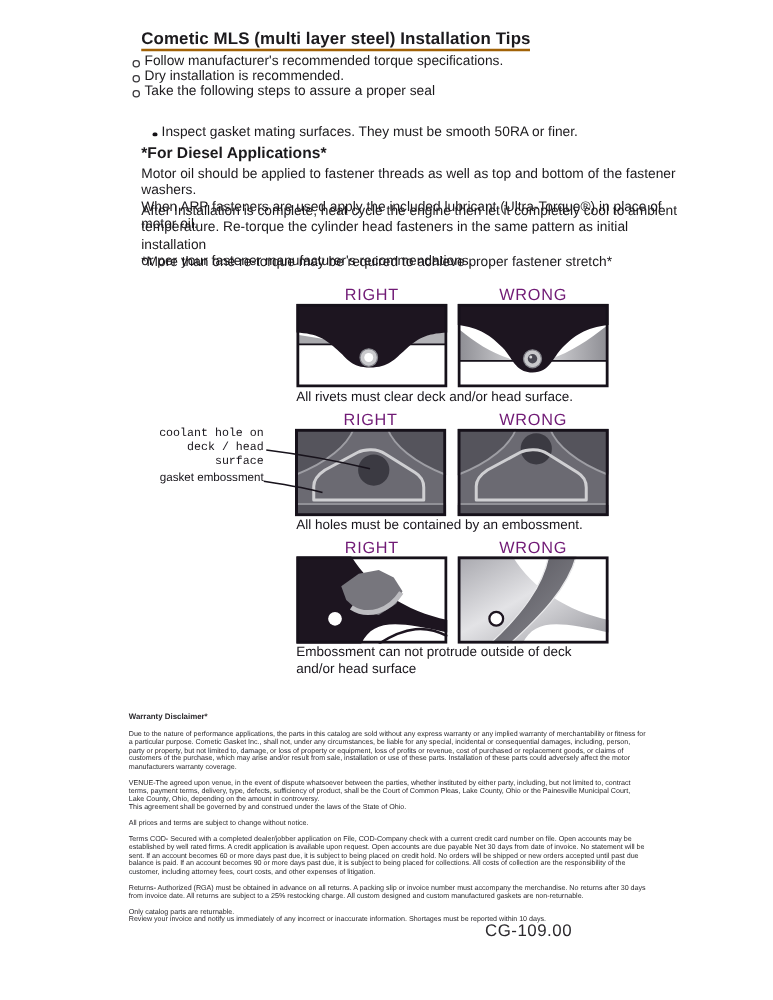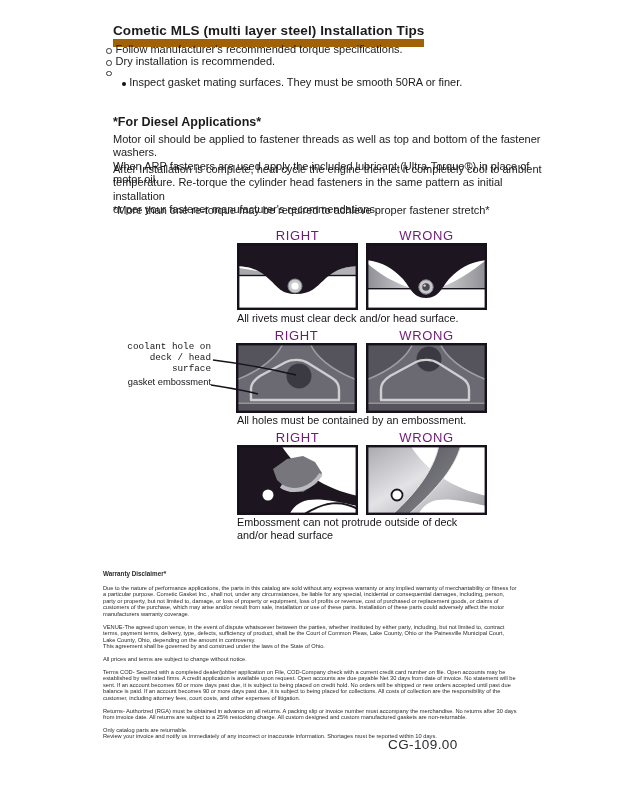--- a/index.html
+++ b/index.html
@@ -6,26 +6,26 @@
   body{
     width:618px;height:800px;background:#ffffff;position:relative;overflow:hidden;
     font-family:"Liberation Sans", sans-serif;color:#1c1a1d;
     -webkit-font-smoothing:antialiased;
   }
   .abs{position:absolute;}
   .pre{white-space:pre-line;}
 
   .title{
     left:113px;top:23px;font-size:13.5px;font-weight:bold;letter-spacing:.1px;
-    border-bottom:8px solid #a16207;padding-bottom:1px;
+    border-bottom:2px solid #a16207;padding-bottom:1px;
   }
 
   .bullets{left:106px;top:43px;font-size:11px;}
   .b-row{display:flex;align-items:center;line-height:12.2px;}
-  .b-row.sub{margin-left:16px;}
+  .b-row.sub{margin-left:16px;margin-top:20px;}
   .ring{flex:0 0 auto;width:3.6px;height:3.6px;border:1px solid #3a383c;border-radius:50%;margin:3.4px 4px 0 0;}
   .dot{flex:0 0 auto;width:3.8px;height:3.8px;background:#141216;border-radius:50%;margin:3.6px 3.5px 0 0;}
 
   .h2{left:113px;top:115px;font-size:12.5px;font-weight:bold;}
   .para{left:113px;font-size:11px;line-height:13.4px;width:440px;}
 
   .fig-label{width:121px;text-align:center;font-size:13px;letter-spacing:.6px;color:#701a75;}
   .fig-svg{display:block;}
   .caption{font-size:10.8px;line-height:12.5px;color:#17141a;}
 
@@ -46,20 +46,21 @@
   <div class="b-row">
     <span class="ring"></span>
     <span>Follow manufacturer's recommended torque specifications.</span>
   </div>
   <div class="b-row">
     <span class="ring"></span>
     <span>Dry installation is recommended.</span>
   </div>
   <div class="b-row">
     <span class="ring"></span>
+    <span>Take the following steps to assure a proper seal</span>
   </div>
   <div class="b-row sub">
     <span class="dot"></span>
     <span>Inspect gasket mating surfaces.  They must be smooth 50RA or finer.</span>
   </div>
 </div>
 
 <div class="abs h2">*For Diesel Applications*</div>
 <div class="abs para pre" style="top:133px;">Motor oil should be applied to fastener threads as well as top and bottom of the fastener washers.
 When ARP fasteners are used apply the included lubricant (Ultra-Torque®) in place of motor oil.</div>

